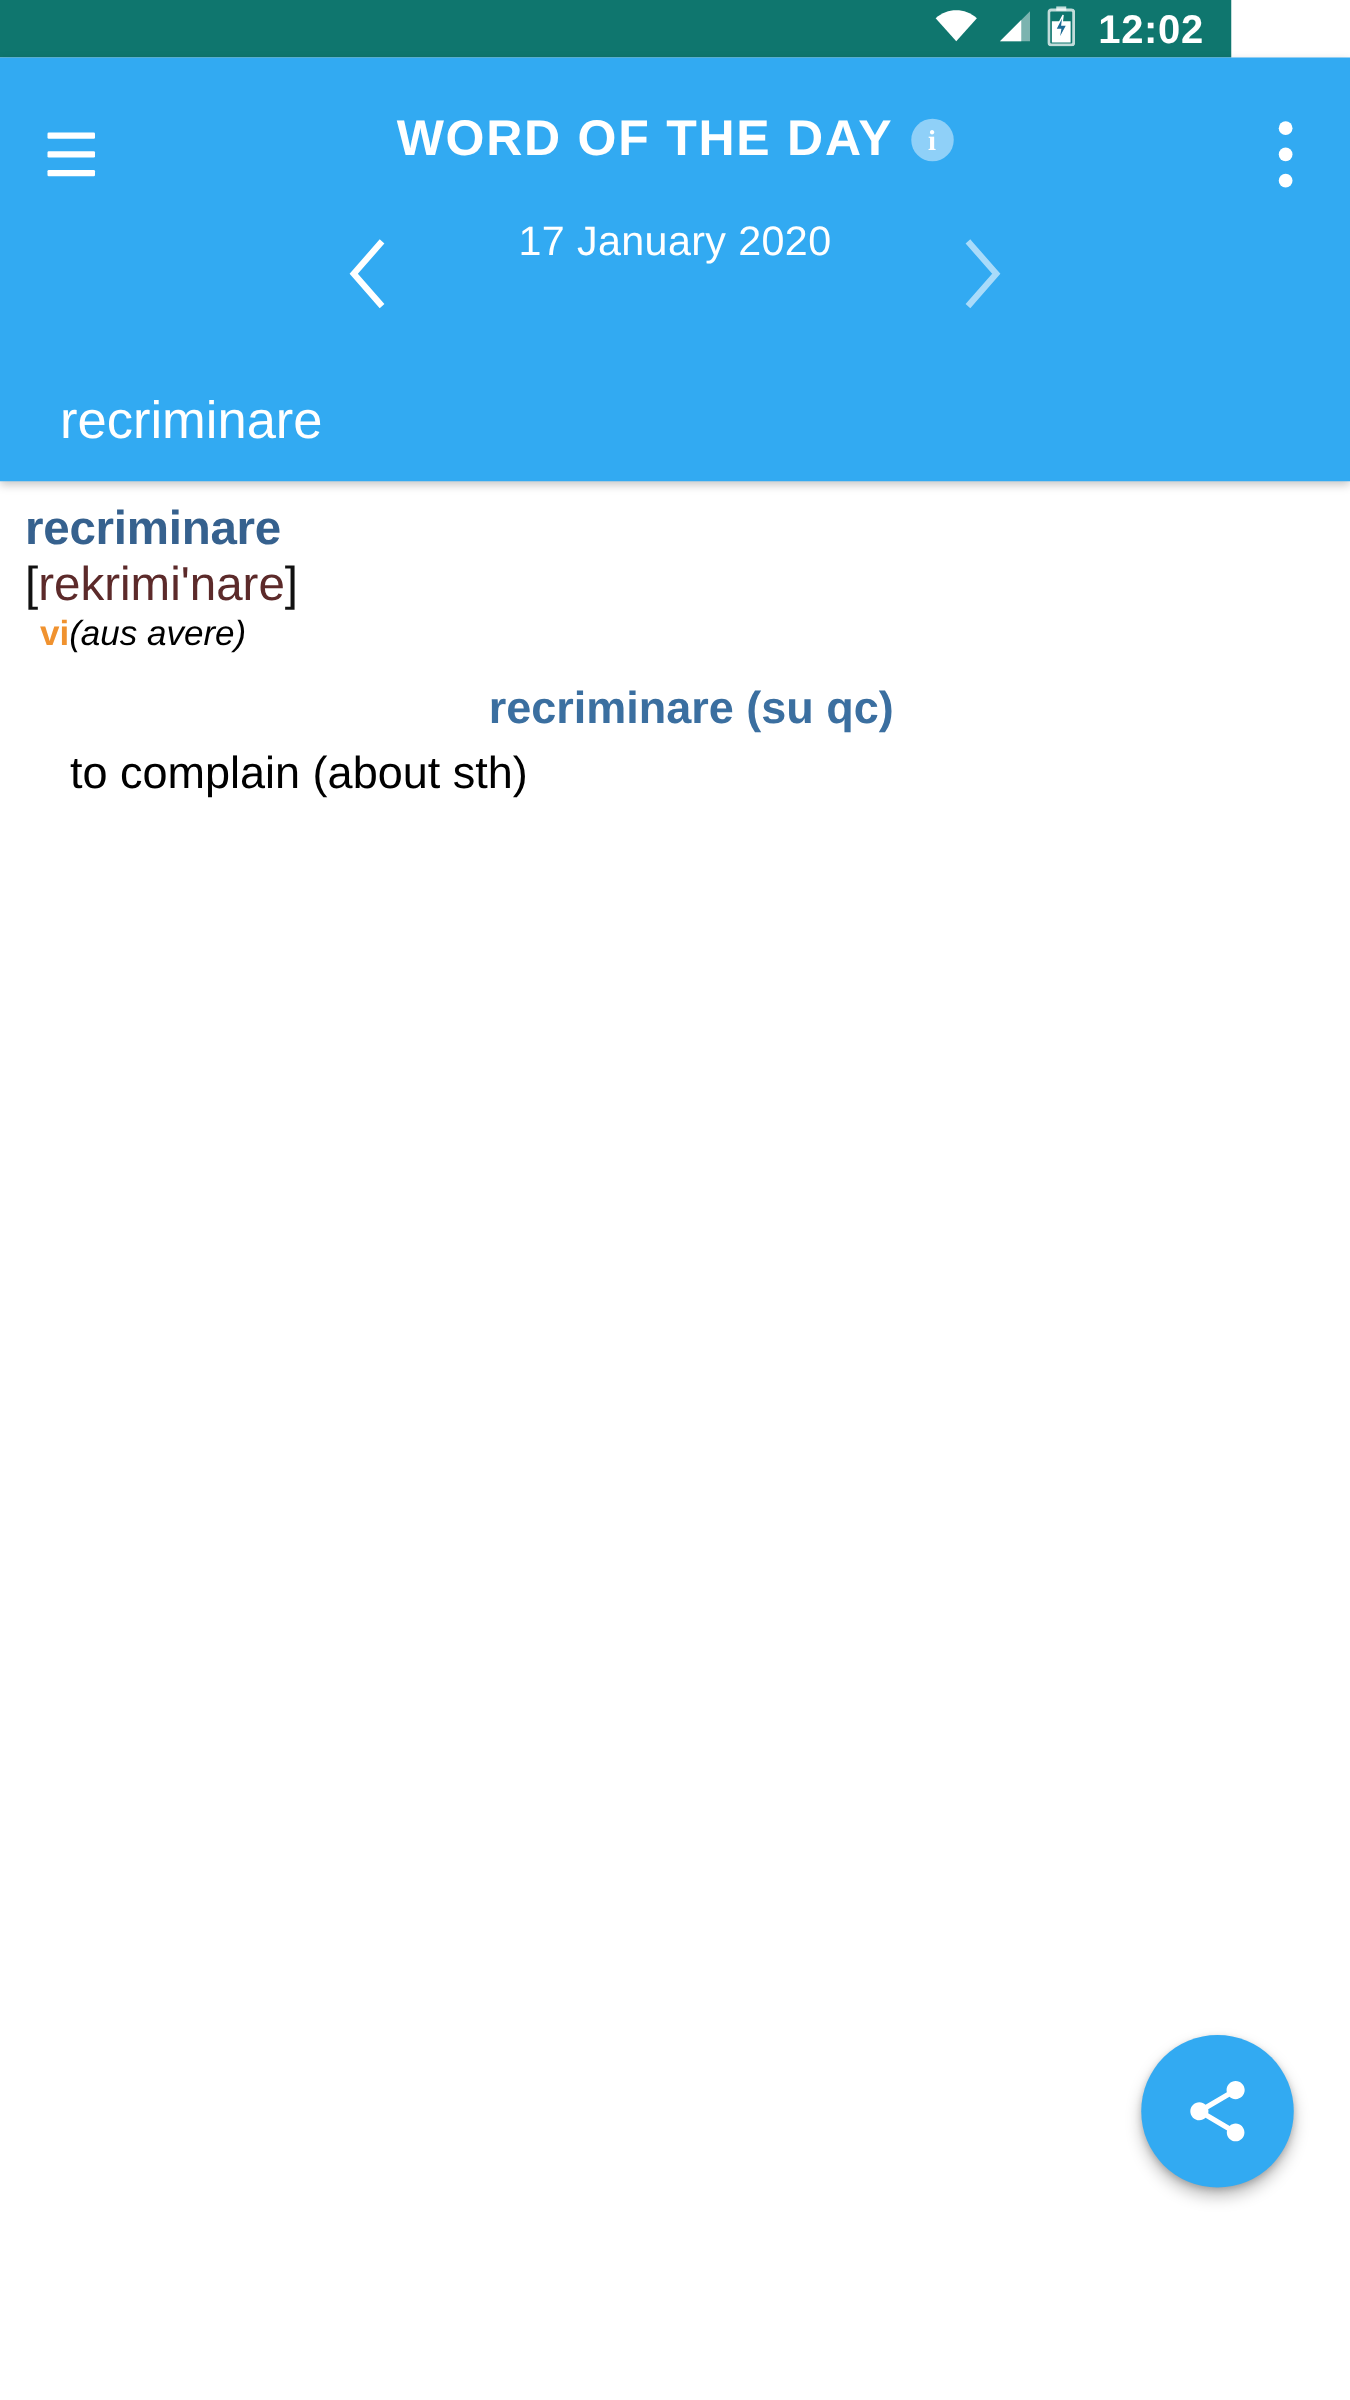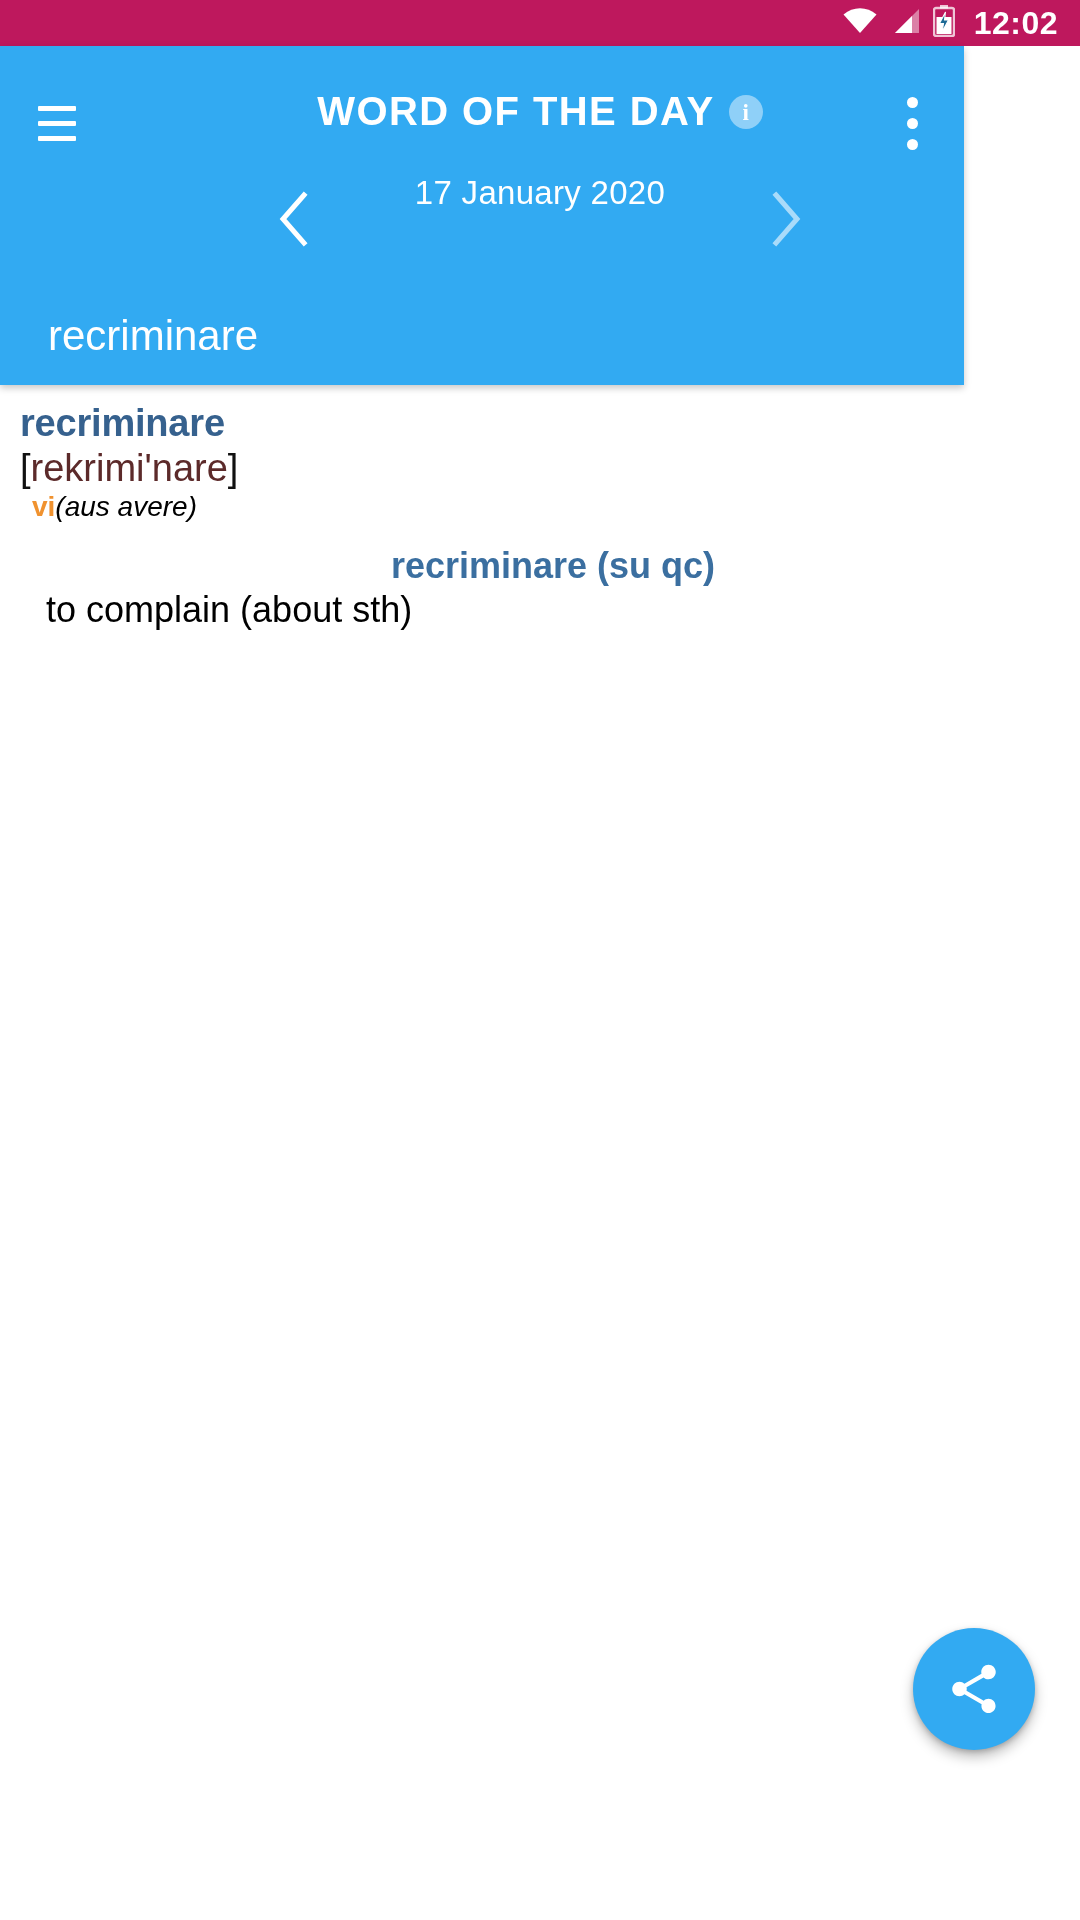--- a/index.html
+++ b/index.html
@@ -13,23 +13,23 @@
     font-family: "Liberation Sans", sans-serif;
     overflow: hidden;
     position: relative;
     -webkit-font-smoothing: antialiased;
   }
 
   
   .status-bar {
     position: absolute;
     top: 0; left: 0;
-    width: 1080px;
+    width: 985px;
     height: 46px;
-    background: #be185d;
+    background: #0f766e;
     display: flex;
     align-items: center;
     justify-content: flex-end;
     padding-right: 22px;
     box-sizing: border-box;
   }
   .status-icons {
     display: flex;
     align-items: center;
     gap: 13px;
@@ -43,21 +43,21 @@
     font-weight: bold;
     letter-spacing: 0.5px;
     margin-left: 6px;
     line-height: 1;
   }
 
   
   .header {
     position: absolute;
     top: 46px; left: 0;
-    width: 964px;
+    width: 1080px;
     height: 339px;
     background: #32AAF2;
     box-shadow: 0 3px 7px rgba(0,0,0,0.22);
     z-index: 5;
   }
   .header-top {
     position: relative;
     height: 130px;
   }
   .hamburger-btn {
@@ -227,21 +227,21 @@
     font-size: 36px;
     font-weight: bold;
     line-height: 1.15;
     margin: 0 0 2px 0;
     text-align: center;
   }
   .sense-target {
     color: #000000;
     font-size: 36px;
     line-height: 1.15;
-    margin: 0;
+    margin: 10px;
   }
 
   
   .fab {
     position: absolute;
     left: 913px;
     top: 1628px;
     width: 122px;
     height: 122px;
     border-radius: 50%;

